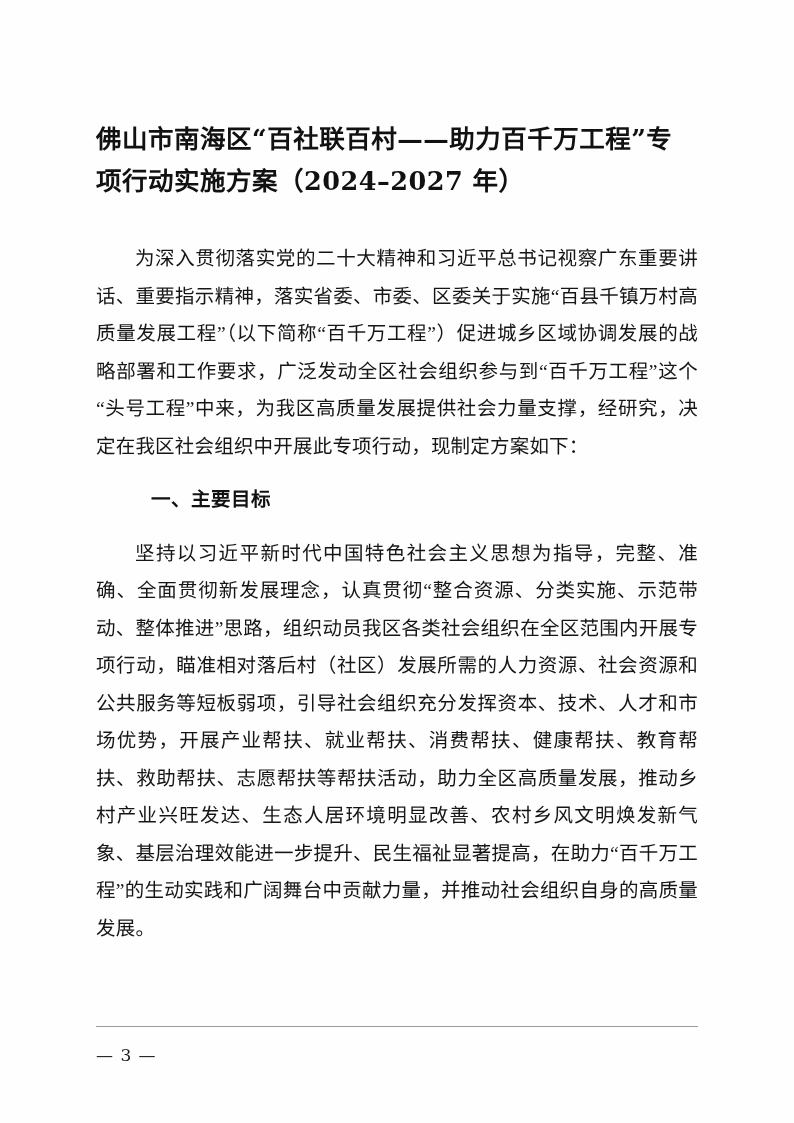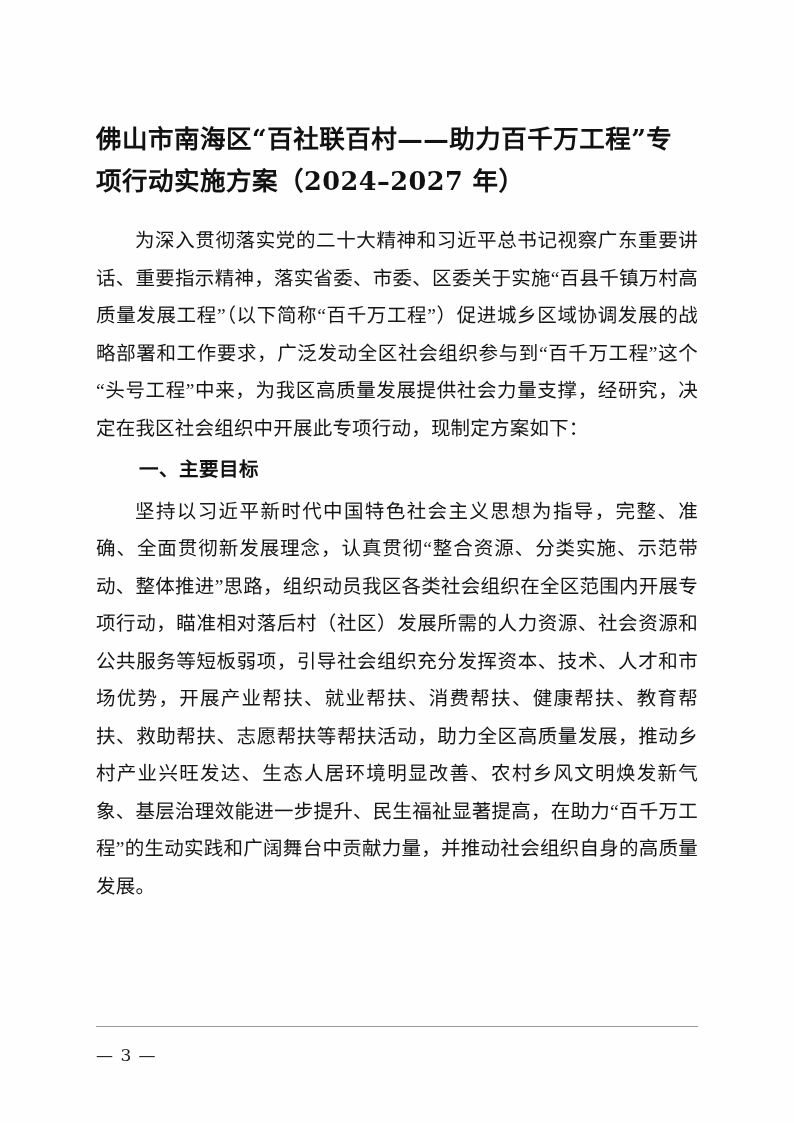--- a/index.html
+++ b/index.html
@@ -22,40 +22,40 @@
     padding: 118px 96px 0 96px;
     background: #fefefe;
   }
   .doc-title {
     font-family: "DejaVu Serif", "Liberation Serif", serif;
     font-weight: bold;
     font-size: 25.5px;
     line-height: 42px;
     letter-spacing: 0.5px;
     text-align: left;
-    margin: 0 0 20px 0;
+    margin: 0 0 38px 0;
     color: #111111;
   }
   .para {
     font-size: 19.5px;
     line-height: 37.5px;
     text-align: justify;
     text-justify: inter-ideograph;
     margin: 0 0 2px 0;
     text-indent: 2em;
     letter-spacing: 0.2px;
     color: #151515;
     font-family: Liberation Serif, serif;
   }
   .section-heading {
     font-size: 19.5px;
     line-height: 37.5px;
     font-weight: bold;
     text-indent: 2em;
-    margin: 4px;
+    margin: 16px;
     letter-spacing: 0.5px;
     color: #111111;
   }
   .footer-rule {
     position: absolute;
     left: 96px;
     right: 96px;
     bottom: 96px;
     height: 0;
     border-top: 1px solid #9a9a9a;

